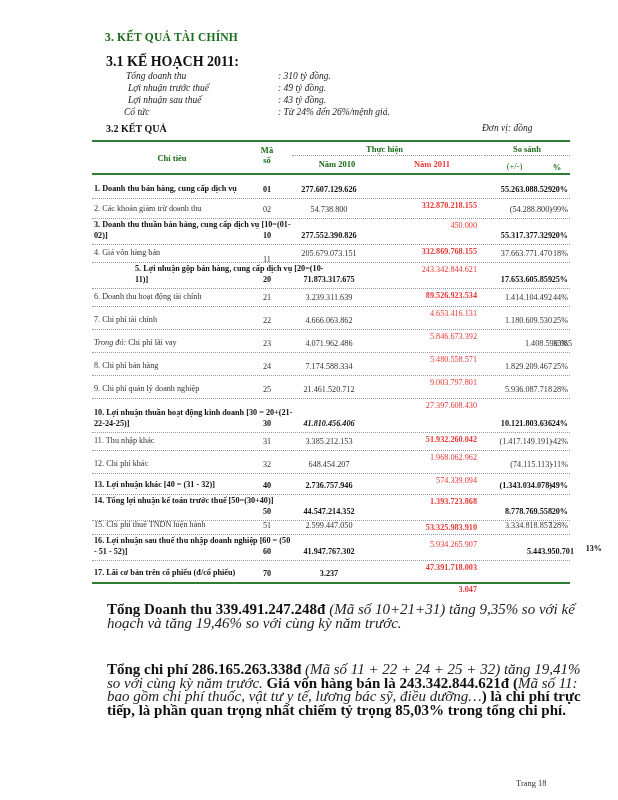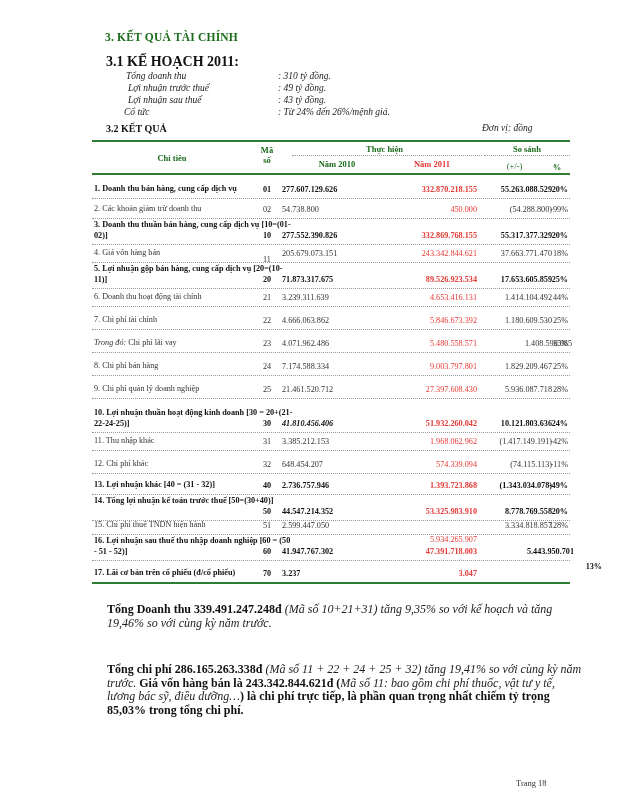--- a/index.html
+++ b/index.html
@@ -19,31 +19,31 @@
   .rule-green { position:absolute; left:0; width:478px; height:2px; background:#2e7d32; }
   .hdr { position:absolute; font-weight:bold; color:#1a6b1a; font-size:8.5px; text-align:center; white-space:nowrap; }
   .hdr.red { color:#e53935; }
   .hdr.norm { font-weight:normal; }
   .dotline { position:absolute; height:0; border-top:1px dotted #9a9a9a; }
 
   .r { position:absolute; left:0; width:478px; }
   .r .c { position:absolute; white-space:nowrap; }
   .r .label { left:2px; width:200px; white-space:normal; line-height:10.5px; }
   .r .code { left:160px; width:30px; text-align:center; }
-  .r .y10 { left:190px; width:94px; text-align:left; }
-  .r .y11 { left:290px; width:95px; text-align:right; color:#e53935; }
+  .r .y10 { left:190px; width:94px; text-align:center; }
+  .r .y11 { left:290px; width:95px; text-align:right; color:#e53935;margin-top:16px; }
   .r .diff { left:392px; width:76px; text-align:right; }
   .r .pct { left:440px; width:36px; text-align:right; }
   .r.bold .c { font-weight:bold; }
   .r.normal .c { color:#333; }
   .r.normal .y11 { color:#e53935; }
   .r .line { position:absolute; left:0; width:478px; border-top:1px dotted #999; }
   .it { font-style:italic; }
 
-  .para { position:absolute; left:107px; width:478px; font-size:12px; line-height:13.5px; color:#222; }
+  .para { position:absolute; left:107px; width:478px; font-size:15px; line-height:13.5px; color:#222; }
   .para b { font-weight:bold; color:#111; }
   .para i { font-style:italic; }
   .footer { position:absolute; left:516px; top:778px; font-size:8.5px; color:#333; }
 </style>
 </head>
 <body>
 
 <div class="page">
 
   <div class="h3">3.  KẾT QUẢ TÀI CHÍNH</div>
@@ -116,21 +116,21 @@
         <div class="r normal" style="top: 108px;">
           <span class="c label" style="top: 0px;"><span>4. Giá vốn hàng bán</span></span>
           <span class="c code" style="top: 7px;">11</span>
           <span class="c y10" style="top: 1px;">205.679.073.151</span>
           <span class="c y11" style="top: 1px;">243.342.844.621</span>
           <span class="c diff" style="top: 1px; left: 370px; width: 90px;">37.663.771.470</span>
           <span class="c pct" style="top: 1px;">18%</span>
           <div class="line" style="top: 14px;"></div>
         </div>
         <div class="r bold" style="top: 124px;">
-          <span class="c label" style="top: 0px;"><span>5. Lợi nhuận gộp bán hàng, cung cấp dịch vụ    [20=(10-11)]</span></span>
+          <span class="c label" style="top: 0px; margin-left: 41px;"><span>5. Lợi nhuận gộp bán hàng, cung cấp dịch vụ    [20=(10-11)]</span></span>
           <span class="c code" style="top: 11px;">20</span>
           <span class="c y10" style="top: 11px;">71.873.317.675</span>
           <span class="c y11" style="top: 11px;">89.526.923.534</span>
           <span class="c diff" style="top: 11px; left: 370px; width: 90px;">17.653.605.859</span>
           <span class="c pct" style="top: 11px;">25%</span>
           <div class="line" style="top: 24px;"></div>
         </div>
         <div class="r normal" style="top: 152px;">
           <span class="c label" style="top: 0px;"><span>6. Doanh thu hoạt động tài chính</span></span>
           <span class="c code" style="top: 1px;">21</span>
@@ -218,32 +218,32 @@
           <span class="c y10" style="top: 11px;">44.547.214.352</span>
           <span class="c y11" style="top: 11px;">53.325.983.910</span>
           <span class="c diff" style="top: 11px; left: 370px; width: 90px;">8.778.769.558</span>
           <span class="c pct" style="top: 11px;">20%</span>
           <div class="line" style="top: 24px;"></div>
         </div>
         <div class="r normal" style="top: 380px;">
           <span class="c label" style="top: 0px;"><span>15. Chi phí thuế TNDN  hiện hành</span></span>
           <span class="c code" style="top: 1px;">51</span>
           <span class="c y10" style="top: 1px;">2.599.447.050</span>
-          <span class="c y11" style="top: 15px;">5.934.265.907</span>
+          <span class="c y11" style="top: 4px;">5.934.265.907</span>
           <span class="c diff" style="top: 1px; left: 370px; width: 90px;">3.334.818.857</span>
           <span class="c pct" style="top: 1px;">128%</span>
           <div class="line" style="top: 14px;"></div>
         </div>
         <div class="r bold" style="top: 396px;">
           <span class="c label" style="top: 0px;"><span>16. Lợi nhuận sau thuế thu nhập doanh nghiệp  [60 = (50 - 51 - 52)]</span></span>
           <span class="c code" style="top: 11px;">60</span>
           <span class="c y10" style="top: 11px;">41.947.767.302</span>
           <span class="c y11" style="top: 11px;">47.391.718.003</span>
           <span class="c diff" style="top: 11px; left: 370px; width: 112px;">5.443.950.701</span>
-          <span class="c pct" style="top: 26px; padding-left: 34px;">13%</span>
+          <span class="c pct" style="top: 8px; padding-left: 34px;">13%</span>
           <div class="line" style="top: 24px;"></div>
         </div>
         <div class="r bold" style="top: 428px;">
           <span class="c label" style="top: 0px;"><span>17. Lãi cơ bản trên cổ phiếu (đ/cổ phiếu)</span></span>
           <span class="c code" style="top: 1px;">70</span>
           <span class="c y10" style="top: 1px;">3.237</span>
           <span class="c y11" style="top: 1px;">3.047</span>
           <span class="c diff" style="top: 1px; left: 370px; width: 90px;"></span>
           <span class="c pct" style="top: 1px;"></span>
           <div class="line" style="top: 14px; border-top: 2px solid rgb(46, 125, 50);"></div>

